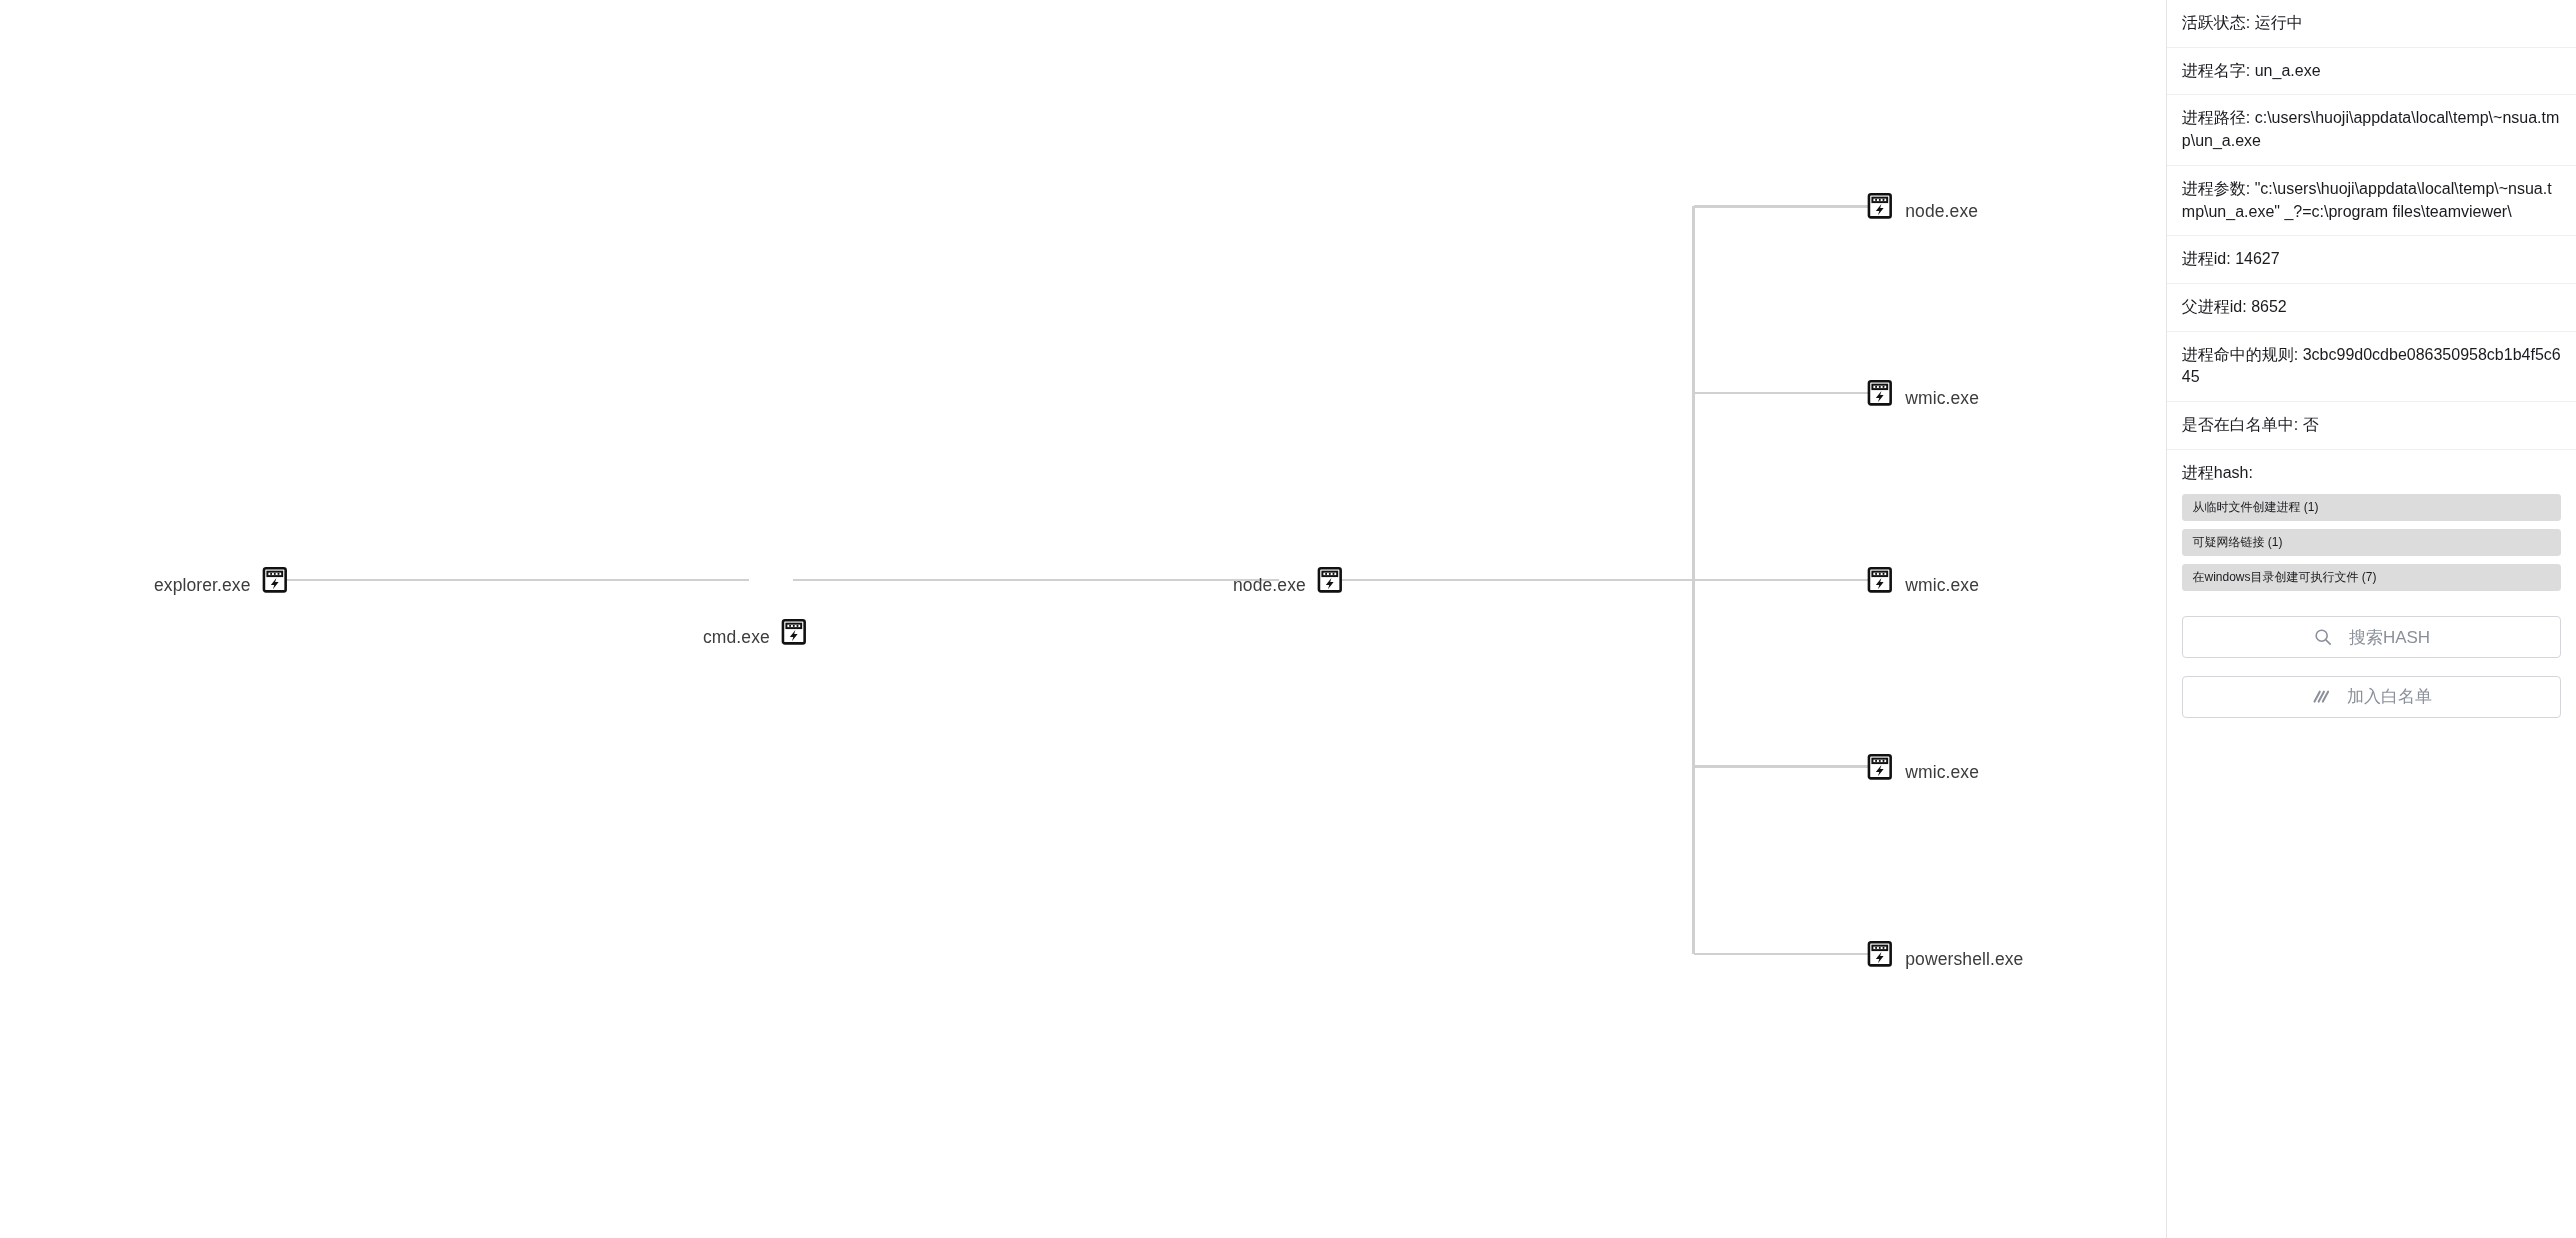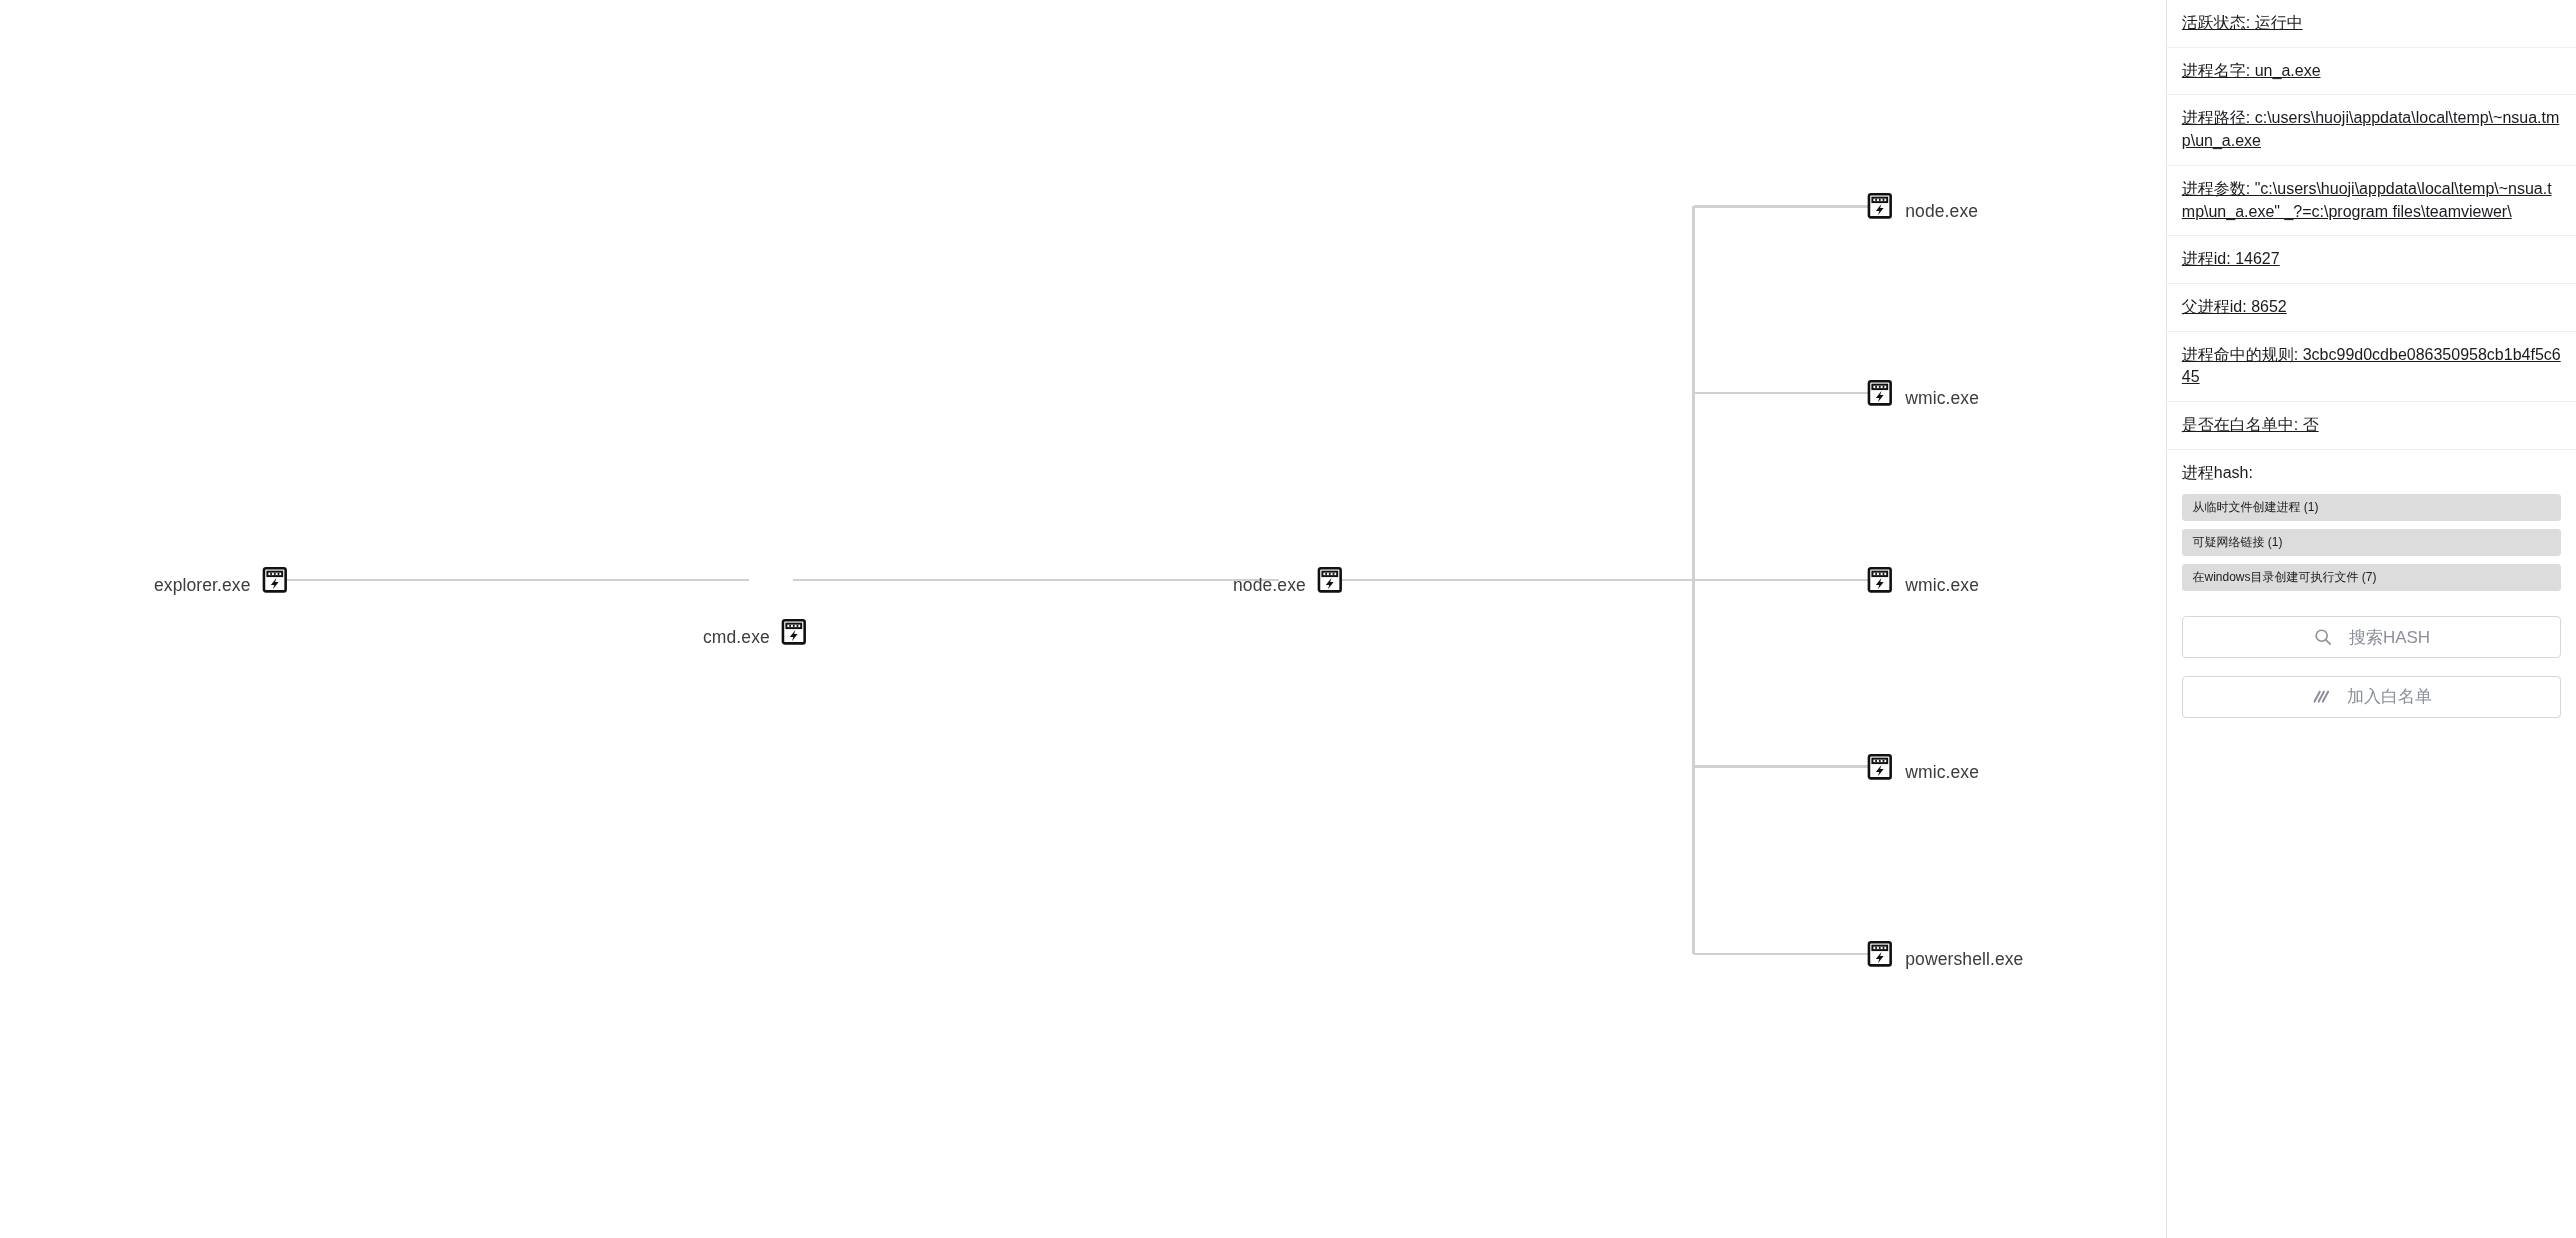--- a/index.html
+++ b/index.html
@@ -41,21 +41,21 @@
     border-left: 1.3px solid #e3e4e6;
   }
   .detail-row {
     border-bottom: 1.3px solid #efeff1;
     padding: 12px 14.8px 12px 14.8px;
     font-size: 16px;
     line-height: 1.42;
     color: #1b1b1f;
     word-break: break-all;
   }
-  .detail-row .dval { word-break: break-all; text-decoration: underline; }
+  .detail-row .dval { word-break: break-all; }
 
   .rules-row { border-bottom: none; padding-bottom: 6.7px; }
   .rules-title { font-size: 16px; color: #1b1b1f; margin-bottom: 9.4px; }
   .rule-chip {
     background: #dcdcdc;
     border-radius: 3.4px;
     padding: 6px 10.7px;
     margin-bottom: 8px;
     font-size: 12px;
     color: #1b1b1f;

